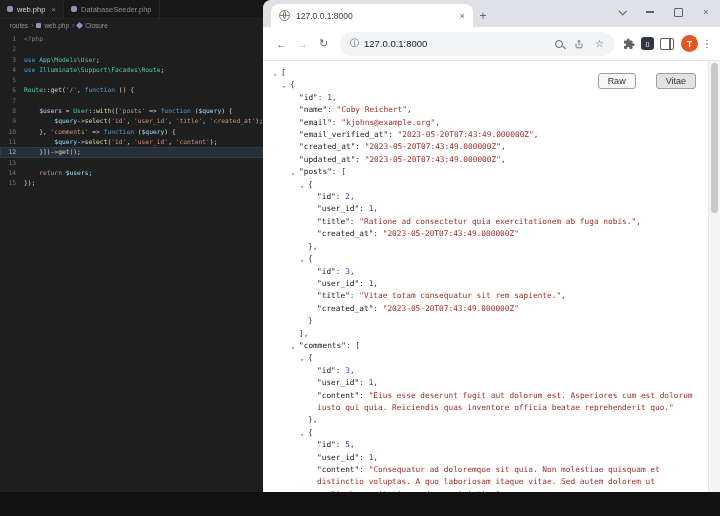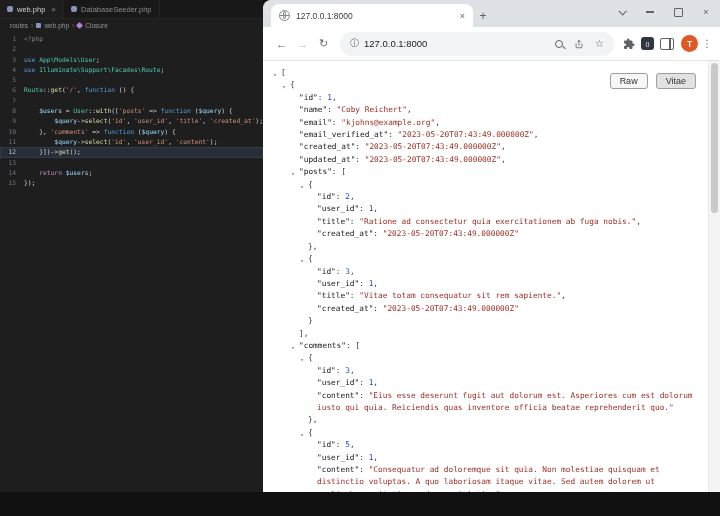--- a/index.html
+++ b/index.html
@@ -60,21 +60,21 @@
   .menu{width:10px;text-align:center;font-size:10px;color:#5f6368;cursor:pointer}
 
   .content{flex:1;position:relative;overflow:hidden;background:#fff}
   .jsonarea{position:absolute;inset:0;padding-top:6px;font-family:"DejaVu Sans Mono",monospace;font-size:7.8px;color:#3b3b3b;overflow:hidden}
   .jline{line-height:12.4px;padding-right:22px;position:relative}
   .arrow{position:absolute;top:2px;font-size:6.5px;color:#9a9a9a;cursor:pointer}
   .jt-k{color:#1a1a1a}
   .jt-s{color:#9c2e25}
   .jt-n{color:#2745d1}
   .jt-p{color:#3b3b3b}
-  .toggles{position:absolute;top:12px;right:24px;display:flex;gap:8px;z-index:2}
+  .toggles{position:absolute;top:12px;right:24px;display:flex;gap:20px;z-index:2}
   .tbtn{font-family:"Liberation Sans",sans-serif;font-size:9px;color:#333;padding:2px 9px;border:1px solid #9e9e9e;border-radius:3px;background:#f7f7f7;cursor:pointer}
   .tbtn.active{background:#e2e2e2}
   .scrollbar{position:absolute;top:0;right:0;bottom:0;width:11px;background:#f4f4f4;border-left:1px solid #e8e8e8}
   .thumb{position:absolute;top:2px;left:2px;right:2px;height:150px;background:#c9c9c9;border-radius:5px}
 </style>
 </head>
 <body>
 
 <div class="screen">
 

